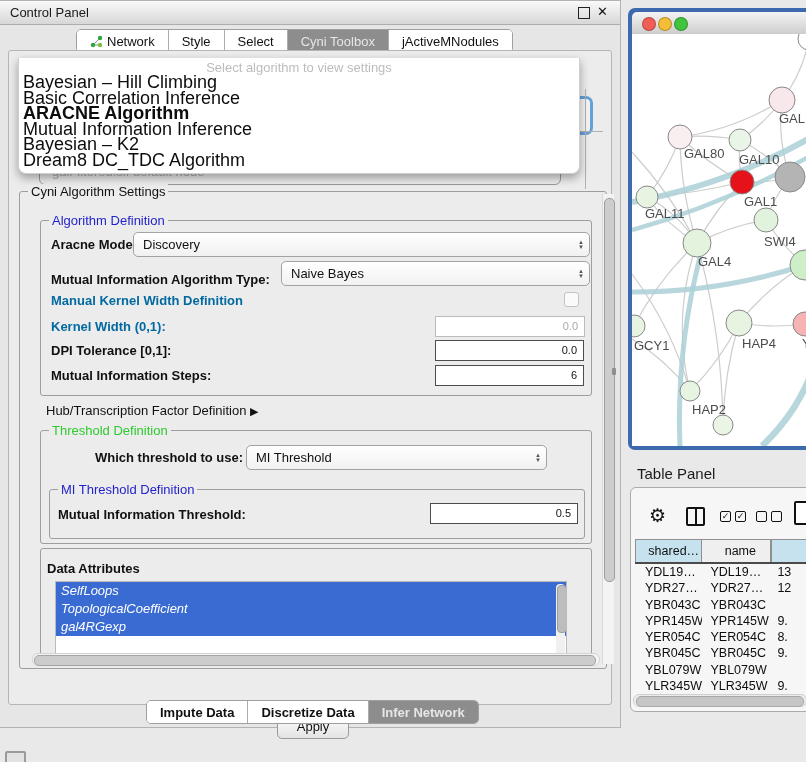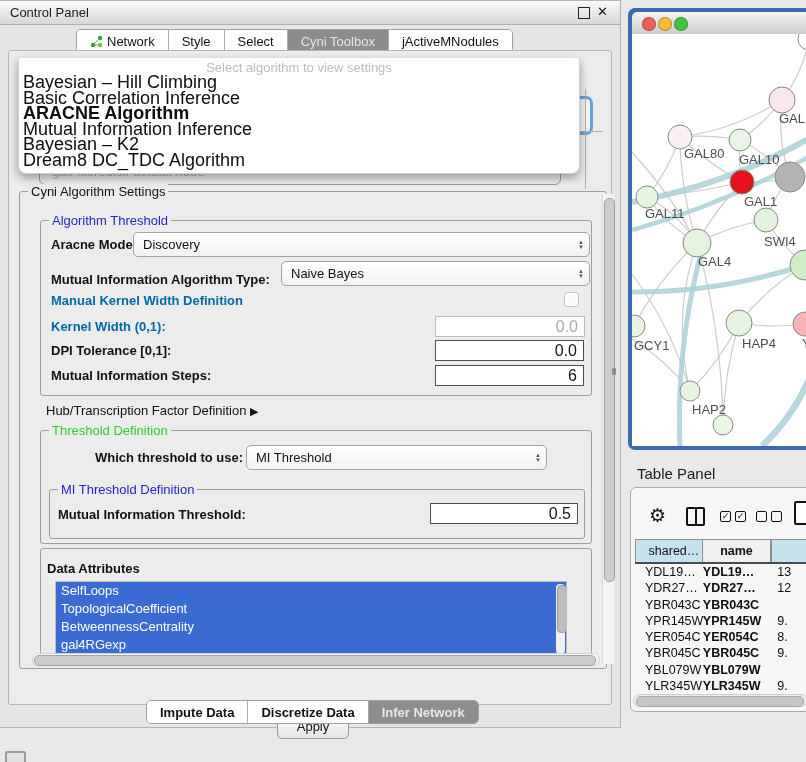--- a/index.html
+++ b/index.html
@@ -55,33 +55,33 @@
 
   .lbl{position:absolute;font-size:13px;color:#111;white-space:nowrap;}
   .lbl.b{font-weight:bold;}
   .lbl.dis{color:#0369a1;font-weight:bold;}
 
   .combo{position:absolute;height:23px;border:1px solid #a3a3a3;border-radius:5px;
          background:linear-gradient(#ffffff,#f1f1f1);line-height:23px;padding-left:9px;font-size:13px;color:#111;}
   .combo .spin{position:absolute;right:5px;top:0;height:100%;display:flex;flex-direction:column;justify-content:center;
                font-size:6px;line-height:5px;color:#555;text-align:center;}
 
-  .numfield{position:absolute;height:19px;background:#fff;font-size:16px;text-align:right;
+  .numfield{position:absolute;height:19px;background:#fff;font-size:11px;text-align:right;
             padding-right:6px;line-height:19px;}
   .numfield.active{border:1.5px solid #4d4d4d;}
   .numfield.dis{border:1px solid #bcbcbc;color:#a9a9a9;}
 
   .checkbox{position:absolute;width:13px;height:13px;border:1px solid #c3c3c3;border-radius:3px;background:#fafafa;}
 
   .expander{position:absolute;font-size:13px;color:#111;white-space:nowrap;}
   .tri{font-size:11px;}
 
   
   #attr-list{left:14px;top:32px;width:510px;height:76px;background:#fff;border:1px solid #bbb;overflow:hidden;}
-  .attr-item{height:18px;line-height:18px;background:#3a6bd2;color:#fff;font-size:13px;padding-left:5px;margin-top:0;}
+  .attr-item{height:18px;line-height:18px;background:#3a6bd2;color:#fff;font-size:13px;padding-left:5px;margin-top:0;font-style:italic;}
   #attr-scroll{position:absolute;right:1px;top:2px;width:9px;height:70px;background:#f0f0f0;border-radius:4px;}
   #attr-thumb{position:absolute;left:0.5px;top:1px;width:8px;height:46px;background:#bdbdbd;border:1px solid #9e9e9e;border-radius:4px;}
 
   
   #settings-vscroll{left:582px;top:2px;width:11px;height:470px;background:#f3f3f3;border-left:1px solid #d8d8d8;}
   #settings-vthumb{position:absolute;left:1px;top:4px;width:9px;height:382px;background:#cdcdcd;border:1px solid #9e9e9e;border-radius:5px;}
   #settings-hscroll{left:12px;top:461px;width:566px;height:11px;background:#f3f3f3;border:1px solid #d4d4d4;border-radius:6px;}
   #settings-hthumb{position:absolute;left:1px;top:0.5px;width:560px;height:9px;background:#cccccc;border:1px solid #a5a5a5;border-radius:5px;}
 
   #apply-btn{left:268px;top:664px;width:70px;height:22px;border:1px solid #9a9a9a;border-radius:5px;
@@ -113,21 +113,21 @@
 
   #ttable{position:absolute;left:4px;top:51px;width:172px;}
   .thead{display:flex;height:22px;border-top:1px solid #8f8f8f;border-bottom:2px solid #4a4a4a;}
   .th{border-right:1px solid #8f8f8f;border-left:1px solid #8f8f8f;font-size:12.5px;display:flex;
       align-items:center;justify-content:center;color:#111;}
   .th.blue{background:#c6e2ee;}
   .th.gray{background:#efefef;border-left:none;}
   .trow{display:flex;height:16.3px;line-height:16.3px;font-size:12.5px;color:#0d0d0d;}
   .td{overflow:hidden;white-space:nowrap;}
   .c1{width:76px;padding-left:10px;box-sizing:border-box;}
-  .c2{width:78px;box-sizing:border-box;font-weight:bold;}
+  .c2{width:78px;padding-left:8px;box-sizing:border-box;}
   .c3{width:40px;padding-left:6px;box-sizing:border-box;}
   #tp-hscroll{position:absolute;left:2px;top:206px;width:172px;height:11px;background:#ececec;border:1px solid #cfcfcf;border-radius:6px;}
   #tp-hthumb{position:absolute;left:2px;top:0.5px;width:166px;height:9px;background:#c6c6c6;border:1px solid #a8a8a8;border-radius:5px;}
 </style>
 </head>
 <body>
 
 <div id="screen">
 
   <div id="cp" class="abs">
@@ -168,21 +168,21 @@
       <div class="bg-line-v abs"></div>
       <div class="bg-line-h abs"></div>
       <div class="bg-combo abs">
         <span>galFiltered.sif default node</span>
       </div>
 
       <div id="grp-settings" class="group">
         <span class="group-title">Cyni Algorithm Settings</span>
 
         <div id="grp-algdef" class="group">
-          <span class="group-title t-blue">Algorithm Threshold</span>
+          <span class="group-title t-blue">Algorithm Definition</span>
 
           <div class="lbl b" style="left:10px;top:16px;">Aracne Mode:</div>
           <div class="combo" style="left:92px;top:11px;width:446px;">
             <span>Discovery</span>
             <span class="spin">
                 <span>▲</span>
                 <span>▼</span>
               </span>
           </div>
 
@@ -231,21 +231,20 @@
             <div class="numfield active" style="left:380px;top:13px;width:140px;">0.5</div>
           </div>
         </div>
 
         <div id="grp-sources" class="group">
           <div class="lbl b" style="left:6px;top:12px;">Data Attributes</div>
           <div id="attr-list" class="abs">
             <div id="attr-items">
                 <div class="attr-item">SelfLoops</div>
                 <div class="attr-item">TopologicalCoefficient</div>
-                <div class="attr-item">BetweennessCentrality</div>
                 <div class="attr-item">gal4RGexp</div>
               </div>
             <div id="attr-scroll">
                 <div id="attr-thumb"></div>
               </div>
           </div>
         </div>
 
         <div id="settings-vscroll" class="abs">
           <div id="settings-vthumb"></div>

